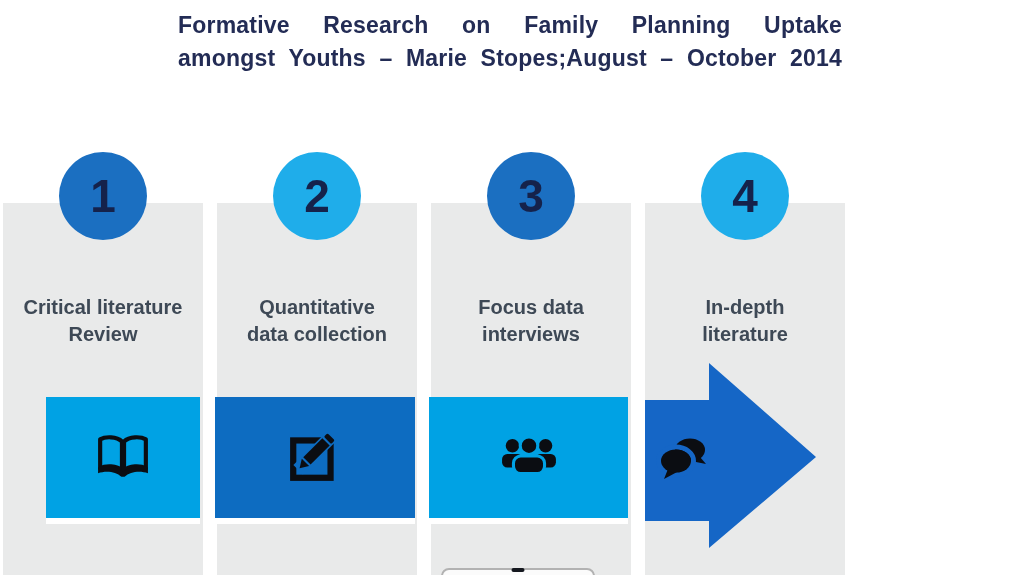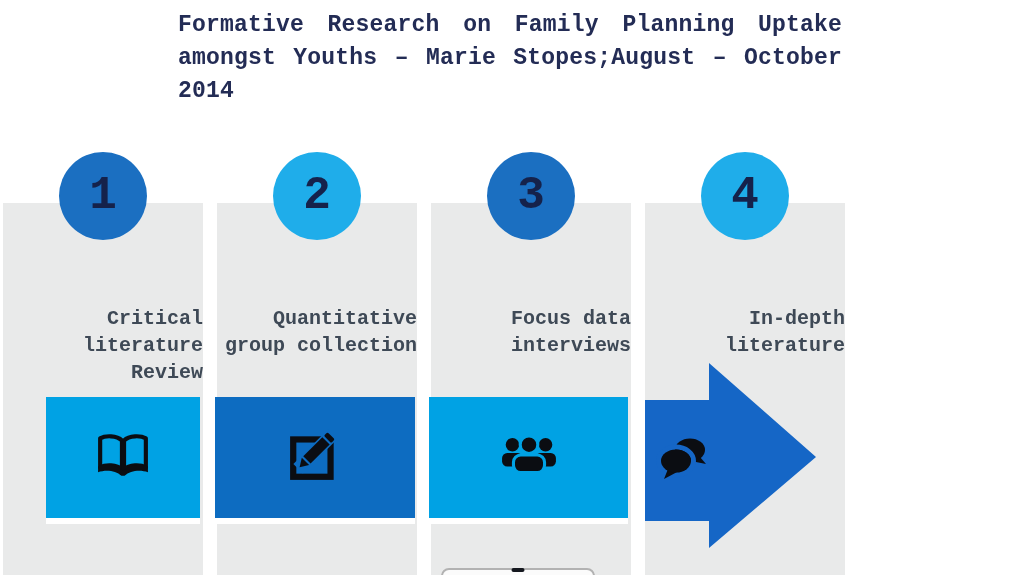--- a/index.html
+++ b/index.html
@@ -1,18 +1,18 @@
 <!DOCTYPE html>
 <html><head>
 <meta charset="utf-8">
 <style>
   html,body { margin:0; padding:0; background:#ffffff; }
   .slide {
     position:relative; width:1024px; height:575px; background:#ffffff;
-    overflow:hidden; font-family:Liberation Mono, monospace;
+    overflow:hidden; font-family:Liberation Sans, sans-serif;
   }
 
   
   .title {
     position:absolute; left:178px; top:9px; width:664px;
     color:#232c55; font-weight:bold; font-size:23px; line-height:33px;
     letter-spacing:0.2px;
   }
   .title .line { display:block; text-align:justify; text-align-last:justify; }
 
@@ -29,22 +29,22 @@
   .circle {
     position:absolute; top:-51px; left:50%; transform:translateX(-50%);
     width:88px; height:88px; border-radius:50%;
     display:flex; align-items:center; justify-content:center;
     font-size:46px; font-weight:bold; color:#15224b;
   }
   .circle.dark  { background:#1b6fc1; }
   .circle.light { background:#1fadea; }
 
   .step-label {
-    position:absolute; top:102px; left:0; width:100%;
-    text-align:right; font-size:20px; font-weight:bold;
+    position:absolute; top:91px; left:0; width:100%;
+    text-align:center; font-size:20px; font-weight:bold;
     color:#3e4956; line-height:27px;
   }
 
   
   .block {
     position:absolute; top:397px; height:121px;
     border-bottom:6px solid #ffffff;
     display:flex; align-items:center; justify-content:center;
   }
   .block-1 { left:46px;  width:154px; background:#00a2e4; }
@@ -83,21 +83,21 @@
       <span>Review</span>
     </div>
   </div>
 
   <div class="panel panel-2">
     <div class="circle light">
       <span>2</span>
     </div>
     <div class="step-label">
       <span>Quantitative</span><br>
-      <span>group collection</span>
+      <span>data collection</span>
     </div>
   </div>
 
   <div class="panel panel-3">
     <div class="circle dark">
       <span>3</span>
     </div>
     <div class="step-label">
       <span>Focus data</span><br>
       <span>interviews</span>

